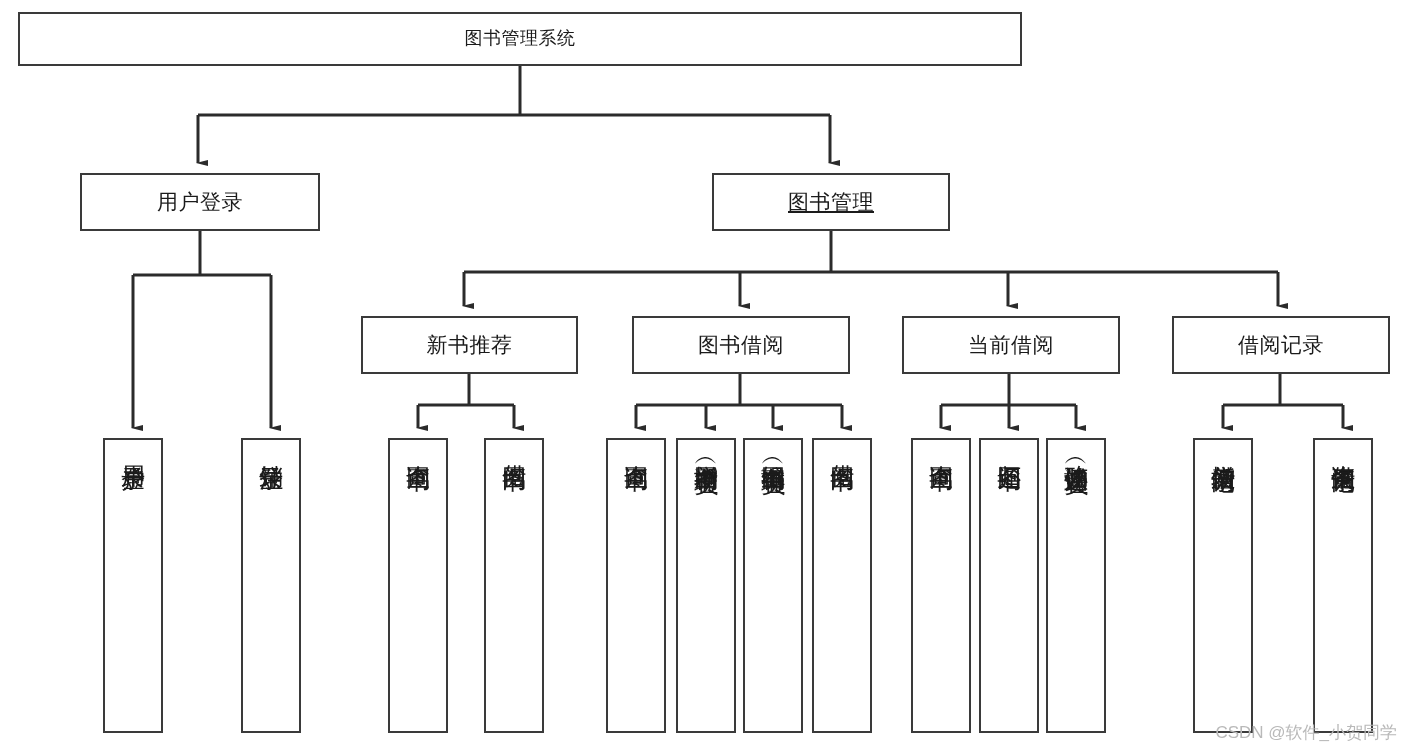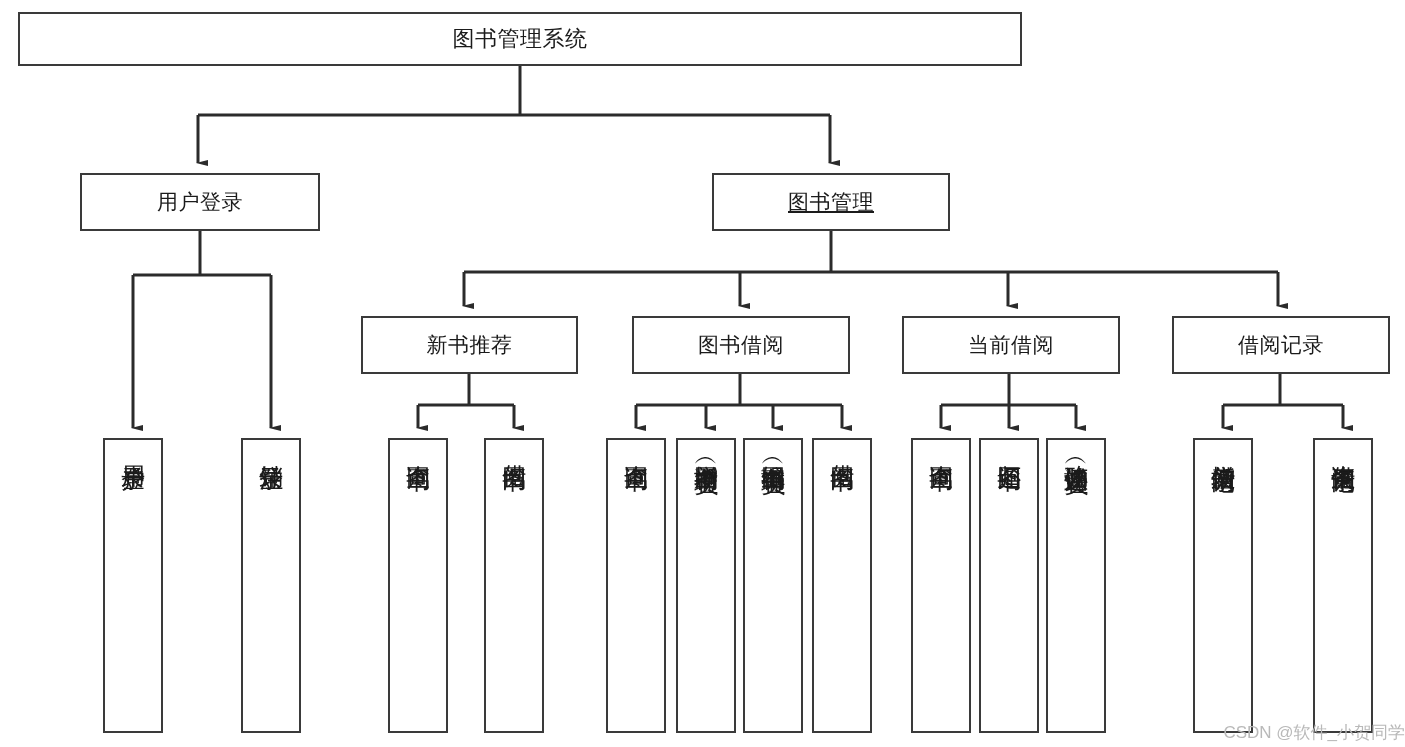--- a/index.html
+++ b/index.html
@@ -34,40 +34,40 @@
   }
   .node .lbl{
     display:block;
     text-align:center;
     line-height:1.18;
     letter-spacing:0.5px;
     white-space:nowrap;
   }
   
   .node.root{ }
-  .node.root .lbl{ font-size:22px; }
+  .node.root .lbl{ font-size:18px; }
   
   .node.h .lbl{ font-size:21px; }
   
   .node.v{
     align-items:flex-start;
     padding-top:6px;
   }
   .node.v .lbl{
     writing-mode:vertical-rl;
     text-orientation:upright;
     font-size:24px;
     line-height:1.02;
     letter-spacing:1px;
     white-space:nowrap;
     max-height:100%;
   }
   .watermark{
     position:absolute;
-    right:0;
+    right:8px;
     bottom:3px;
     font-size:17px;
     color:#b9b9b9;
     white-space:nowrap;
     user-select:none;
   }
 </style>
 </head>
 <body>
 

